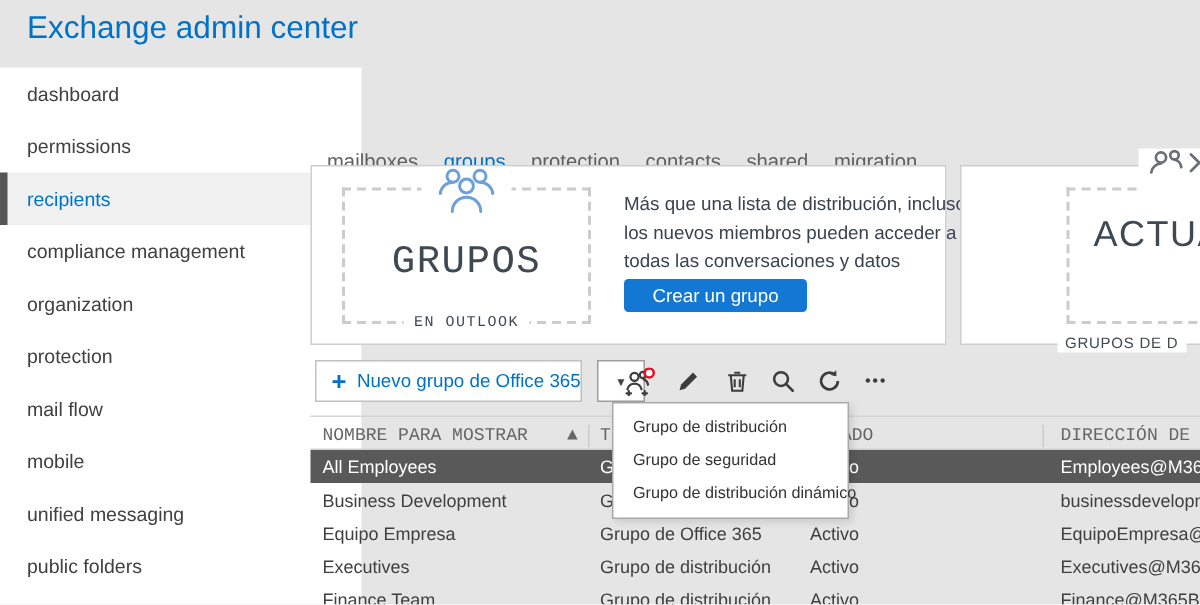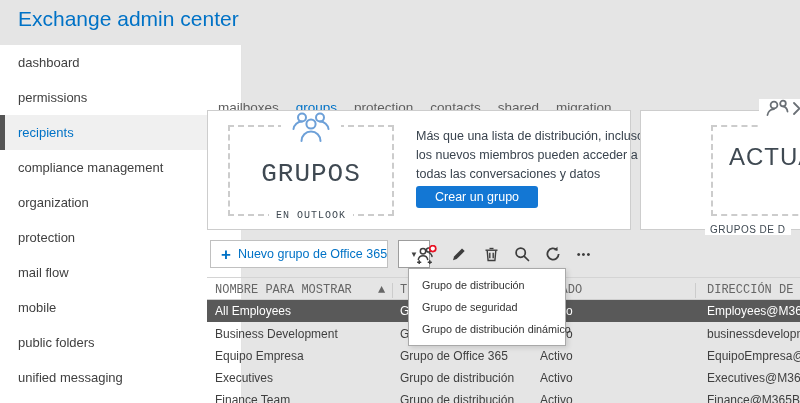--- a/index.html
+++ b/index.html
@@ -90,22 +90,22 @@
 
   <nav class="sidebar">
     <div class="nav-item">dashboard</div>
     <div class="nav-item">permissions</div>
     <div class="nav-item sel">recipients</div>
     <div class="nav-item">compliance management</div>
     <div class="nav-item">organization</div>
     <div class="nav-item">protection</div>
     <div class="nav-item">mail flow</div>
     <div class="nav-item">mobile</div>
+    <div class="nav-item">unified messaging</div>
     <div class="nav-item">public folders</div>
-    <div class="nav-item">unified messaging</div>
   </nav>
 
   <div class="tabs">
     <div class="tab">mailboxes</div>
     <div class="tab active">groups</div>
     <div class="tab">protection</div>
     <div class="tab">contacts</div>
     <div class="tab">shared</div>
     <div class="tab">migration</div>
   </div>

